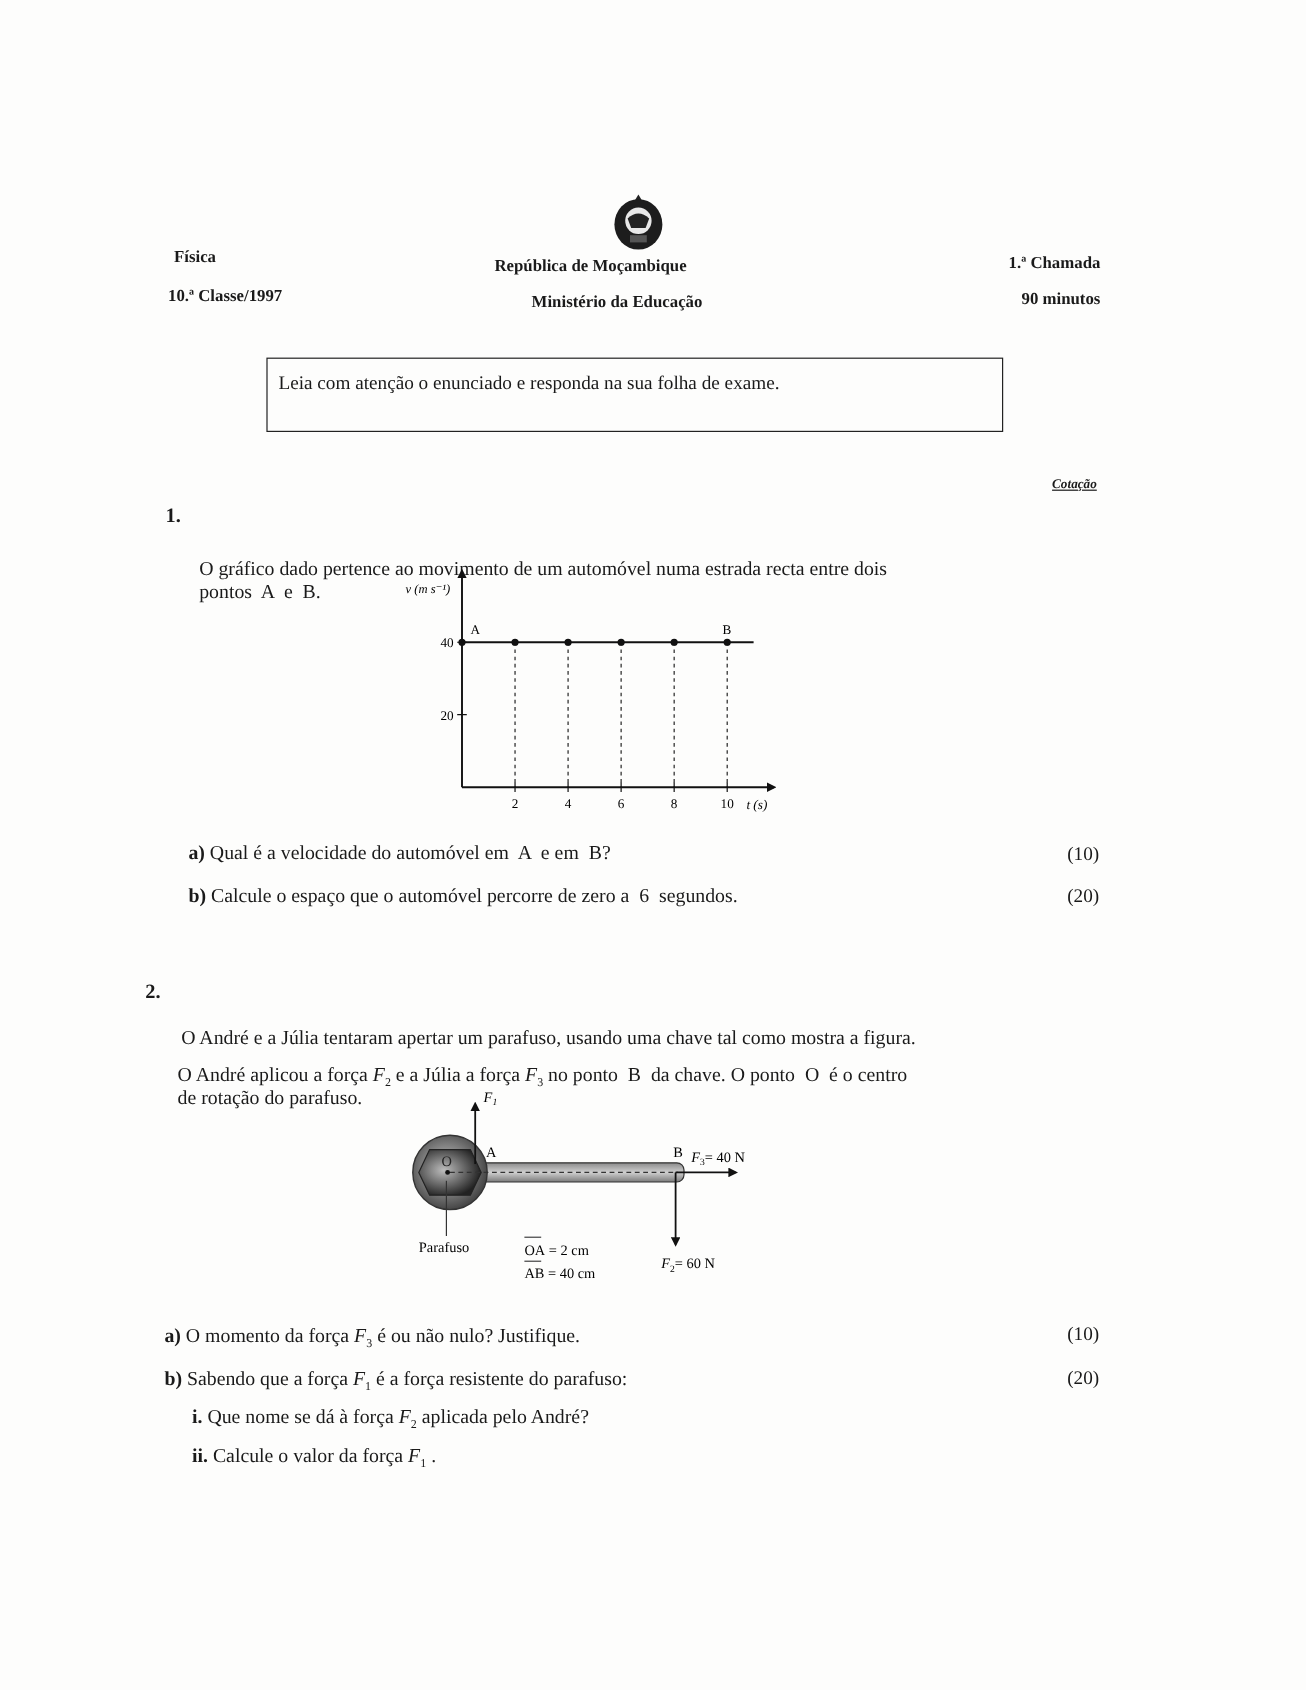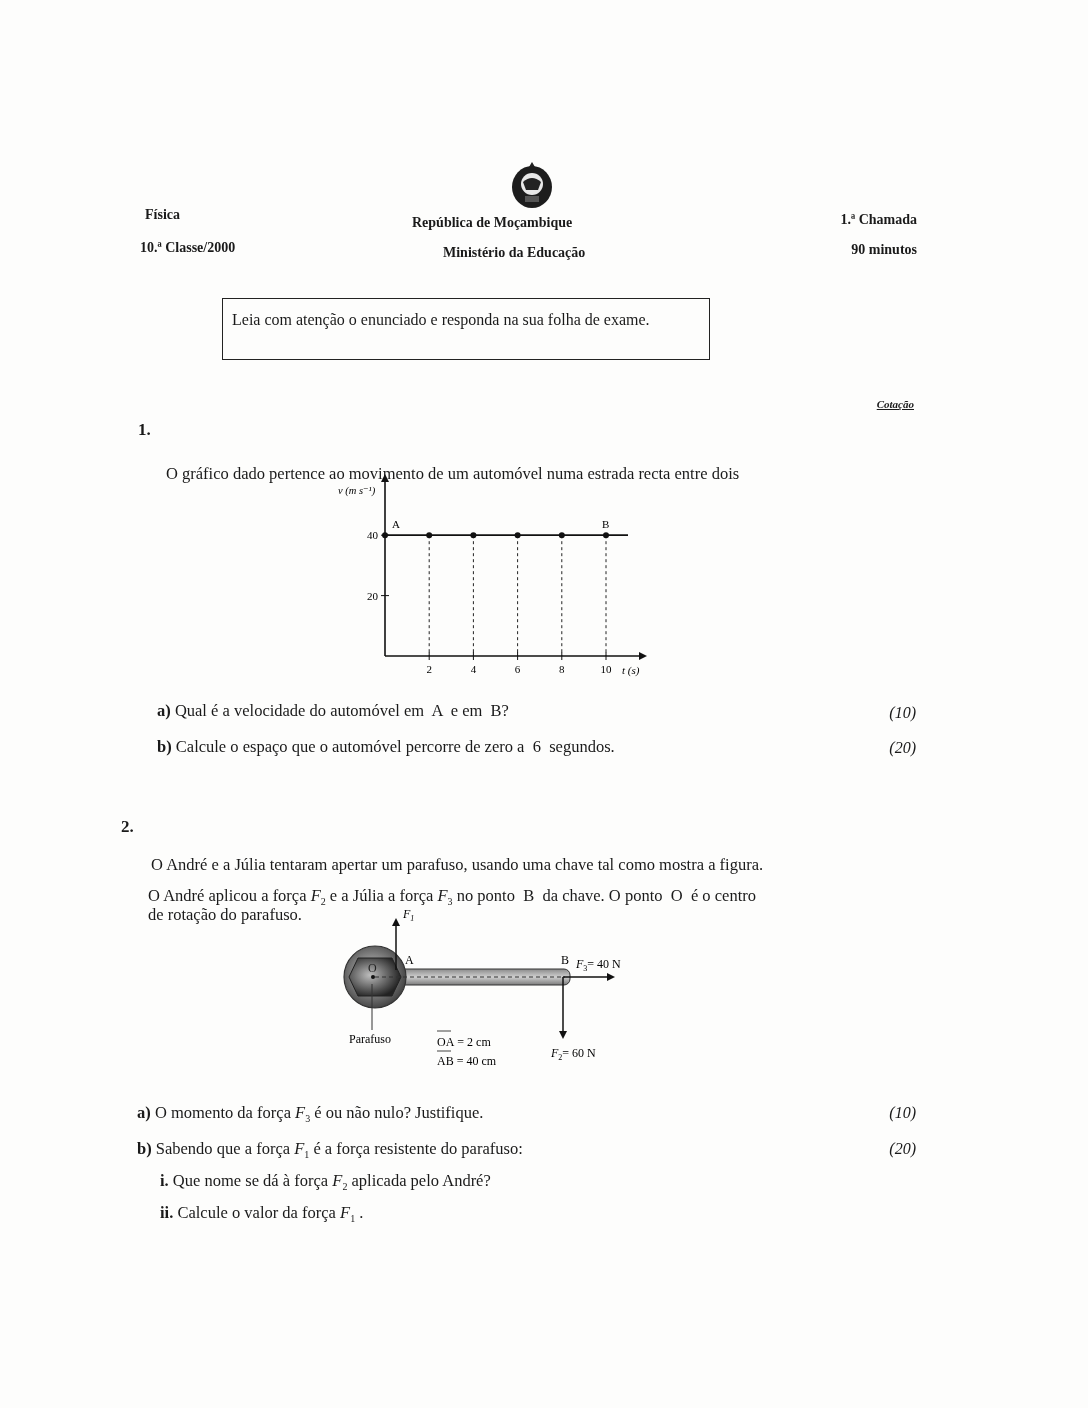--- a/index.html
+++ b/index.html
@@ -5,59 +5,60 @@
   html, body { margin:0; padding:0; }
   body {
     width:1088px; height:1408px; position:relative; overflow:hidden;
     background:#fdfdfc; color:#1a1a1a;
     font-family:"Liberation Serif", "DejaVu Serif", serif;
   }
   .abs { position:absolute; }
   .hdr { font-weight:bold; font-size:14px; line-height:1; }
   .emblem { left:509px; top:160px; width:46px; height:50px; }
   .instr-box {
-    left:222px; top:298px; width:488px; height:62px;
+    left:222px; top:298px; width:614px; height:62px;
     border:1.5px solid #222; box-sizing:border-box;
     padding:10px 0 0 9px; font-size:16px; line-height:21px;
   }
   .cot { right:174px; top:398px; font-size:11px; font-weight:bold; font-style:italic; text-decoration:underline;text-align:right; }
   .qtext { font-size:16.5px; line-height:19px;margin-top:36px; }
   .qnum { font-weight:bold; font-size:17px; }
   .sub { font-size:16.5px; }
   .sub b { font-weight:bold; }
-  .pts { font-style:italic; font-size:16px; right:172px; }
+  .pts { font-size:16px; right:172px; }
   svg text { font-family:"Liberation Serif", "DejaVu Serif", serif; }
 </style>
 </head>
 <body>
 
 <svg class="abs emblem" viewBox="0 0 46 50">
   <path d="M23 2 l3 5 h-6z" fill="#222"></path>
   <ellipse cx="23" cy="27" rx="20" ry="21" fill="#1d1d1d"></ellipse>
   <ellipse cx="23" cy="24" rx="11" ry="11" fill="#e8e8e8"></ellipse>
   <path d="M14 22 q9 -8 18 0 l-3 8 h-12z" fill="#222"></path>
   <rect x="16" y="36" width="14" height="6" fill="#555"></rect>
 </svg>
 
 <div class="abs hdr" style="left:145px;top:208px;">Física</div>
-<div class="abs hdr" style="left:140px;top:241px;">10.ª Classe/2000</div>
+<div class="abs hdr" style="left:140px;top:241px;">10.ª Classe/1997</div>
 <div class="abs hdr" style="left:412px;top:216px;">República de Moçambique</div>
 <div class="abs hdr" style="left:443px;top:246px;">Ministério da Educação</div>
 <div class="abs hdr" style="right:171px;top:213px;">1.ª Chamada</div>
 <div class="abs hdr" style="right:171px;top:243px;">90 minutos</div>
 
 <div class="abs instr-box">
   <div>Leia com atenção o enunciado e responda na sua folha de exame.</div>
 </div>
 
 <div class="abs cot">Cotação</div>
 
 <div class="abs qnum" style="left:138px;top:420px;">1.</div>
 <div class="abs qtext" style="left:166px;top:428px;">
   <div>O gráfico dado pertence ao movimento de um automóvel numa estrada recta entre dois</div>
+  <div style="white-space:pre">pontos  A  e  B.</div>
 </div>
 
 <svg class="abs" id="vt-chart" style="left:330px;top:468px;" width="330" height="215">
   <g id="chart-layer">
       <defs>
         <marker id="cArr" markerWidth="8" markerHeight="8" refX="6" refY="4" orient="auto" markerUnits="userSpaceOnUse">
           <path d="M0,0 L8,4 L0,8 z" fill="#111"></path>
         </marker>
       </defs>
       <line x1="55" y1="188" x2="55" y2="8" stroke="#111" stroke-width="1.6" marker-end="url(#cArr)"></line>

